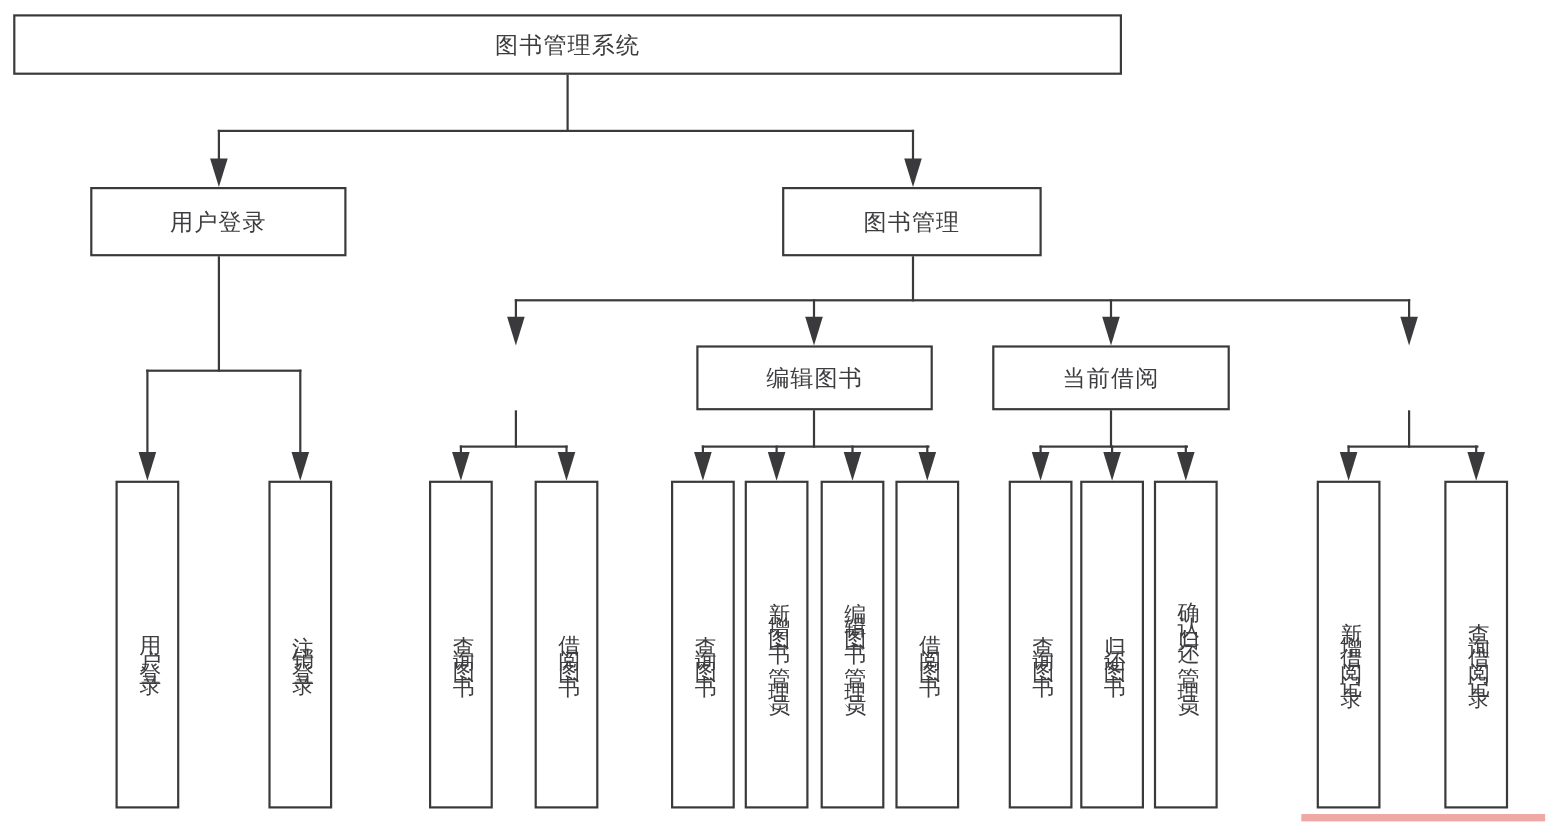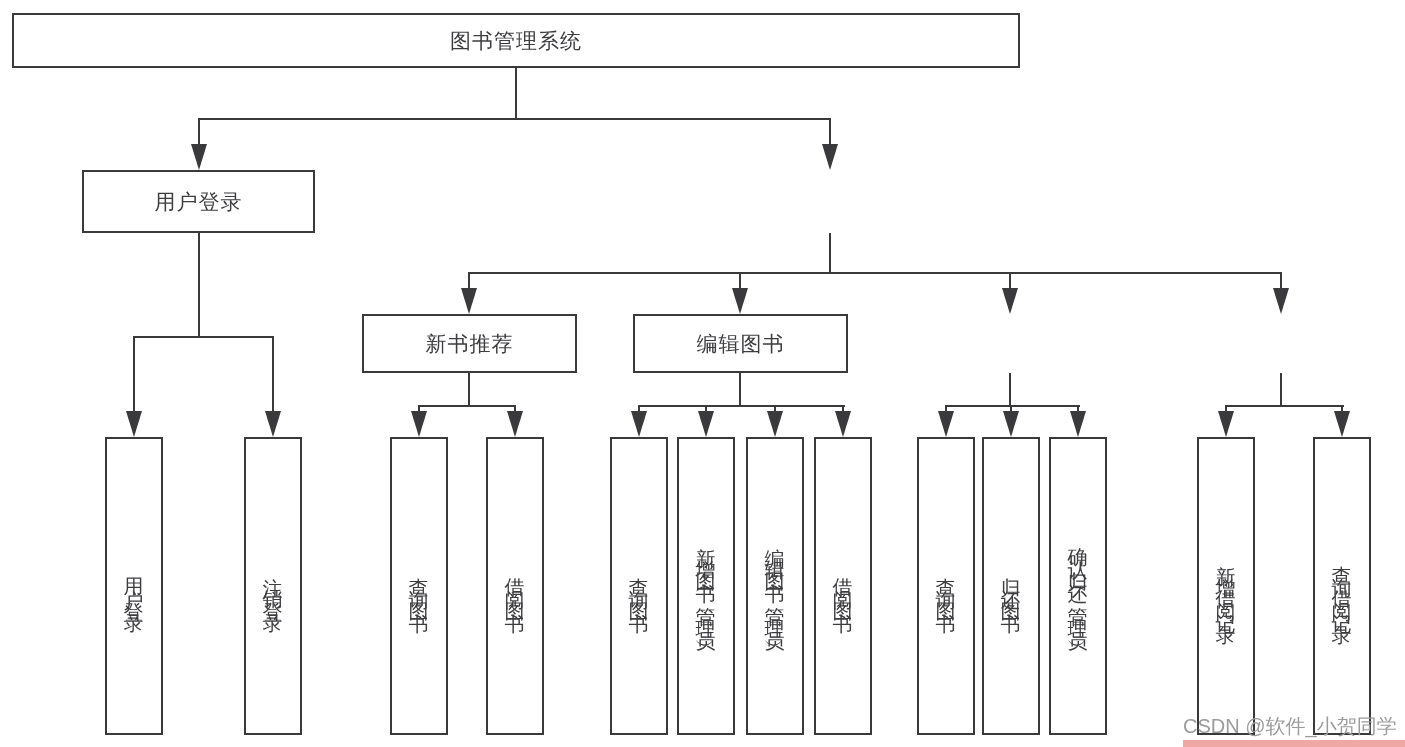--- a/index.html
+++ b/index.html
@@ -1,18 +1,18 @@
 <!DOCTYPE html>
 <html><head>
 <meta charset="utf-8">
 <style>
   html,body{margin:0;padding:0;background:#fff;}
   #canvas{
     position:relative;width:1405px;height:747px;background:var(--bg,#ffffff);
-    font-family:Liberation Sans, sans-serif;overflow:hidden;
+    font-family:Liberation Mono, monospace;overflow:hidden;
   }
   .box{
     position:absolute;box-sizing:border-box;border:2px solid var(--line,#3a3a3c);
     background:#fff;display:flex;align-items:center;justify-content:center;
     color:var(--text,#3d3d40);font-size:21px;letter-spacing:1px;
   }
   .vbox{font-size:20px;}
   .vbox span{
     writing-mode:vertical-rl;text-orientation:mixed;letter-spacing:12px;
     line-height:1;white-space:nowrap;
@@ -45,44 +45,47 @@
   <div class="vl" style="left:515px;top:68px;height:52px"></div>
   <div class="hl" style="left:198px;top:118px;width:633px"></div>
   <div class="vl" style="left:198px;top:118px;height:28px"></div>
   <div class="arw" style="left:191px;top:144px"></div>
   <div class="vl" style="left:829px;top:118px;height:28px"></div>
   <div class="arw" style="left:822px;top:144px"></div>
 
   <div class="box" style="left:82px;top:170px;width:233px;height:63px">
     <span>用户登录</span>
   </div>
+  <div class="box" style="left:711px;top:170px;width:236px;height:63px">
+    <span>图书管理</span>
+  </div>
 
   <div class="vl" style="left:198px;top:233px;height:105px"></div>
   <div class="hl" style="left:133px;top:336px;width:141px"></div>
   <div class="vl" style="left:133px;top:336px;height:77px"></div>
   <div class="arw" style="left:126px;top:411px"></div>
   <div class="vl" style="left:272px;top:336px;height:77px"></div>
   <div class="arw" style="left:265px;top:411px"></div>
 
   <div class="vl" style="left:829px;top:233px;height:41px"></div>
   <div class="hl" style="left:468px;top:272px;width:814px"></div>
   <div class="vl" style="left:468px;top:272px;height:18px"></div>
   <div class="arw" style="left:461px;top:288px"></div>
   <div class="vl" style="left:739px;top:272px;height:18px"></div>
   <div class="arw" style="left:732px;top:288px"></div>
   <div class="vl" style="left:1009px;top:272px;height:18px"></div>
   <div class="arw" style="left:1002px;top:288px"></div>
   <div class="vl" style="left:1280px;top:272px;height:18px"></div>
   <div class="arw" style="left:1273px;top:288px"></div>
 
-  <div class="box" style="left:362px;top:314px;width:215px;height:59px">
-    <span>新书推荐</span>
-  </div>
   <div class="box" style="left:633px;top:314px;width:215px;height:59px">
     <span>编辑图书</span>
+  </div>
+  <div class="box" style="left:902px;top:314px;width:216px;height:59px">
+    <span>当前借阅</span>
   </div>
 
   <div class="vl" style="left:468px;top:373px;height:34px"></div>
   <div class="hl" style="left:418px;top:405px;width:98px"></div>
   <div class="vl" style="left:418px;top:405px;height:8px"></div>
   <div class="arw" style="left:411px;top:411px"></div>
   <div class="vl" style="left:514px;top:405px;height:8px"></div>
   <div class="arw" style="left:507px;top:411px"></div>
 
   <div class="vl" style="left:739px;top:373px;height:34px"></div>
@@ -149,16 +152,15 @@
     <span>确认归还（管理员）</span>
   </div>
 
   <div class="box vbox" style="left:1197px;top:437px;width:58px;height:298px">
     <span>新增借阅记录</span>
   </div>
   <div class="box vbox" style="left:1313px;top:437px;width:58px;height:298px">
     <span>查询借阅记录</span>
   </div>
 
-  <div class="wm">CSDN @软件_小贺同学</div>
   <div class="wmbar"></div>
 
 </div>
 
 </body></html>

